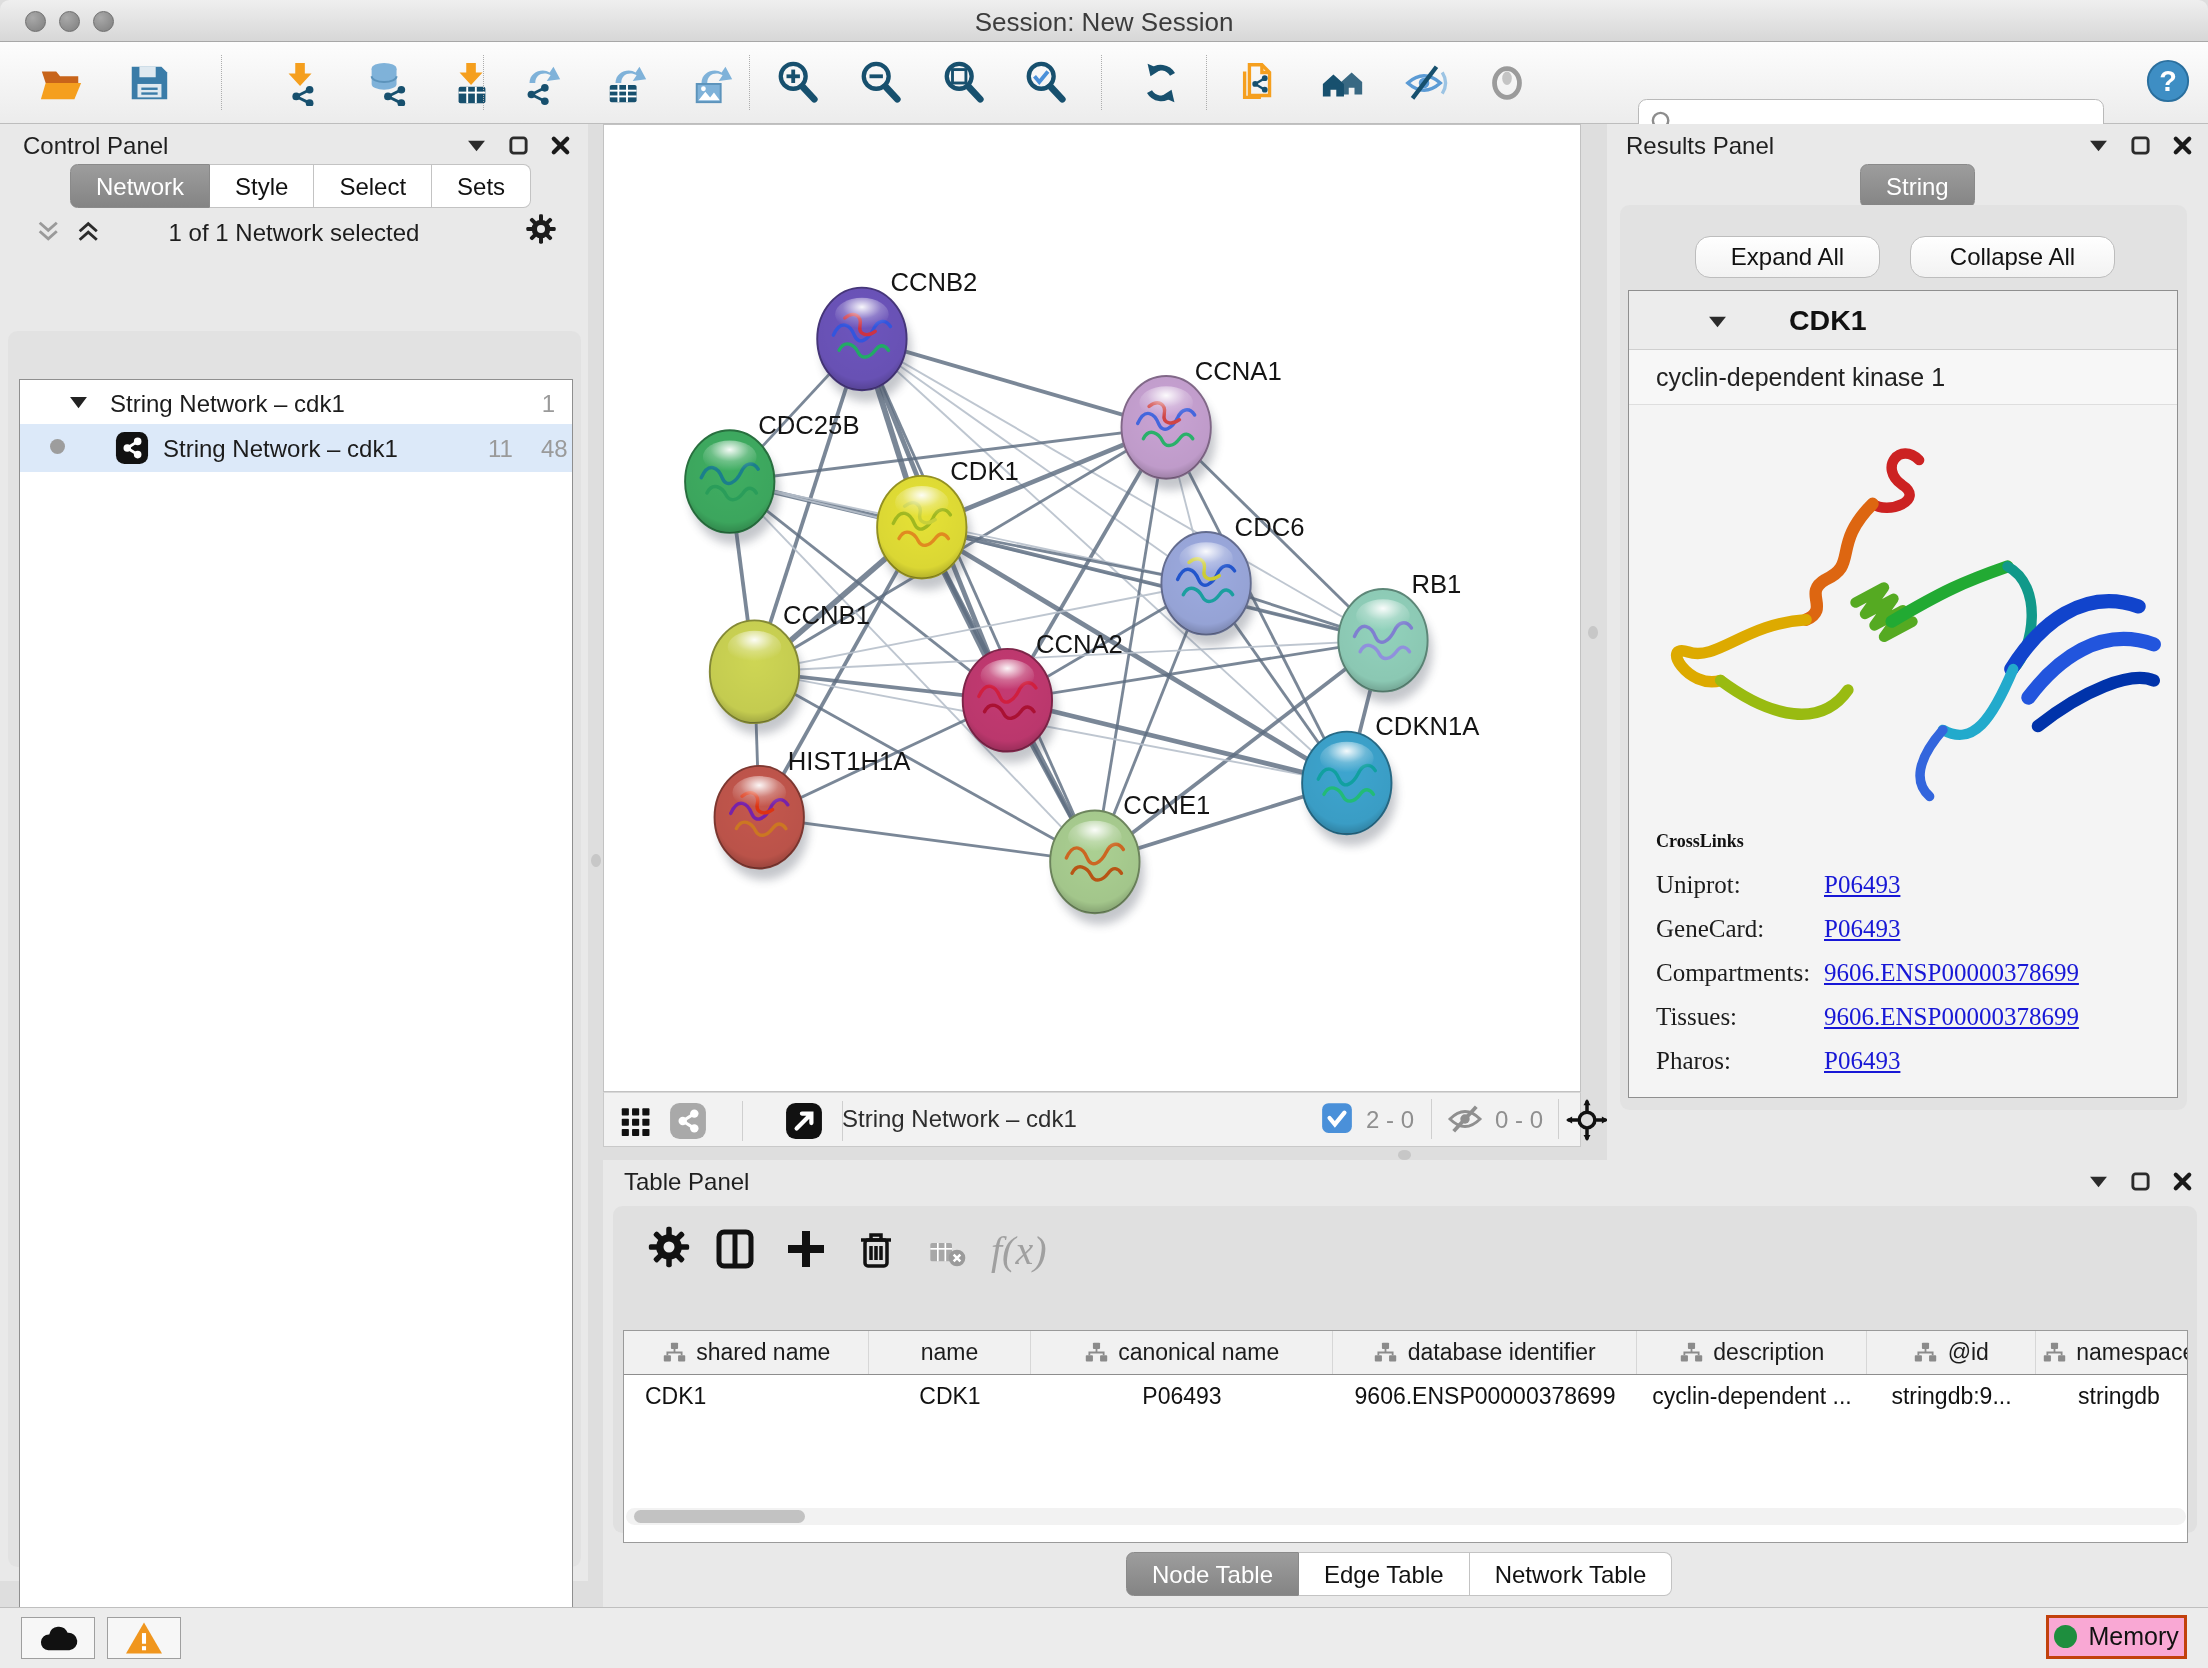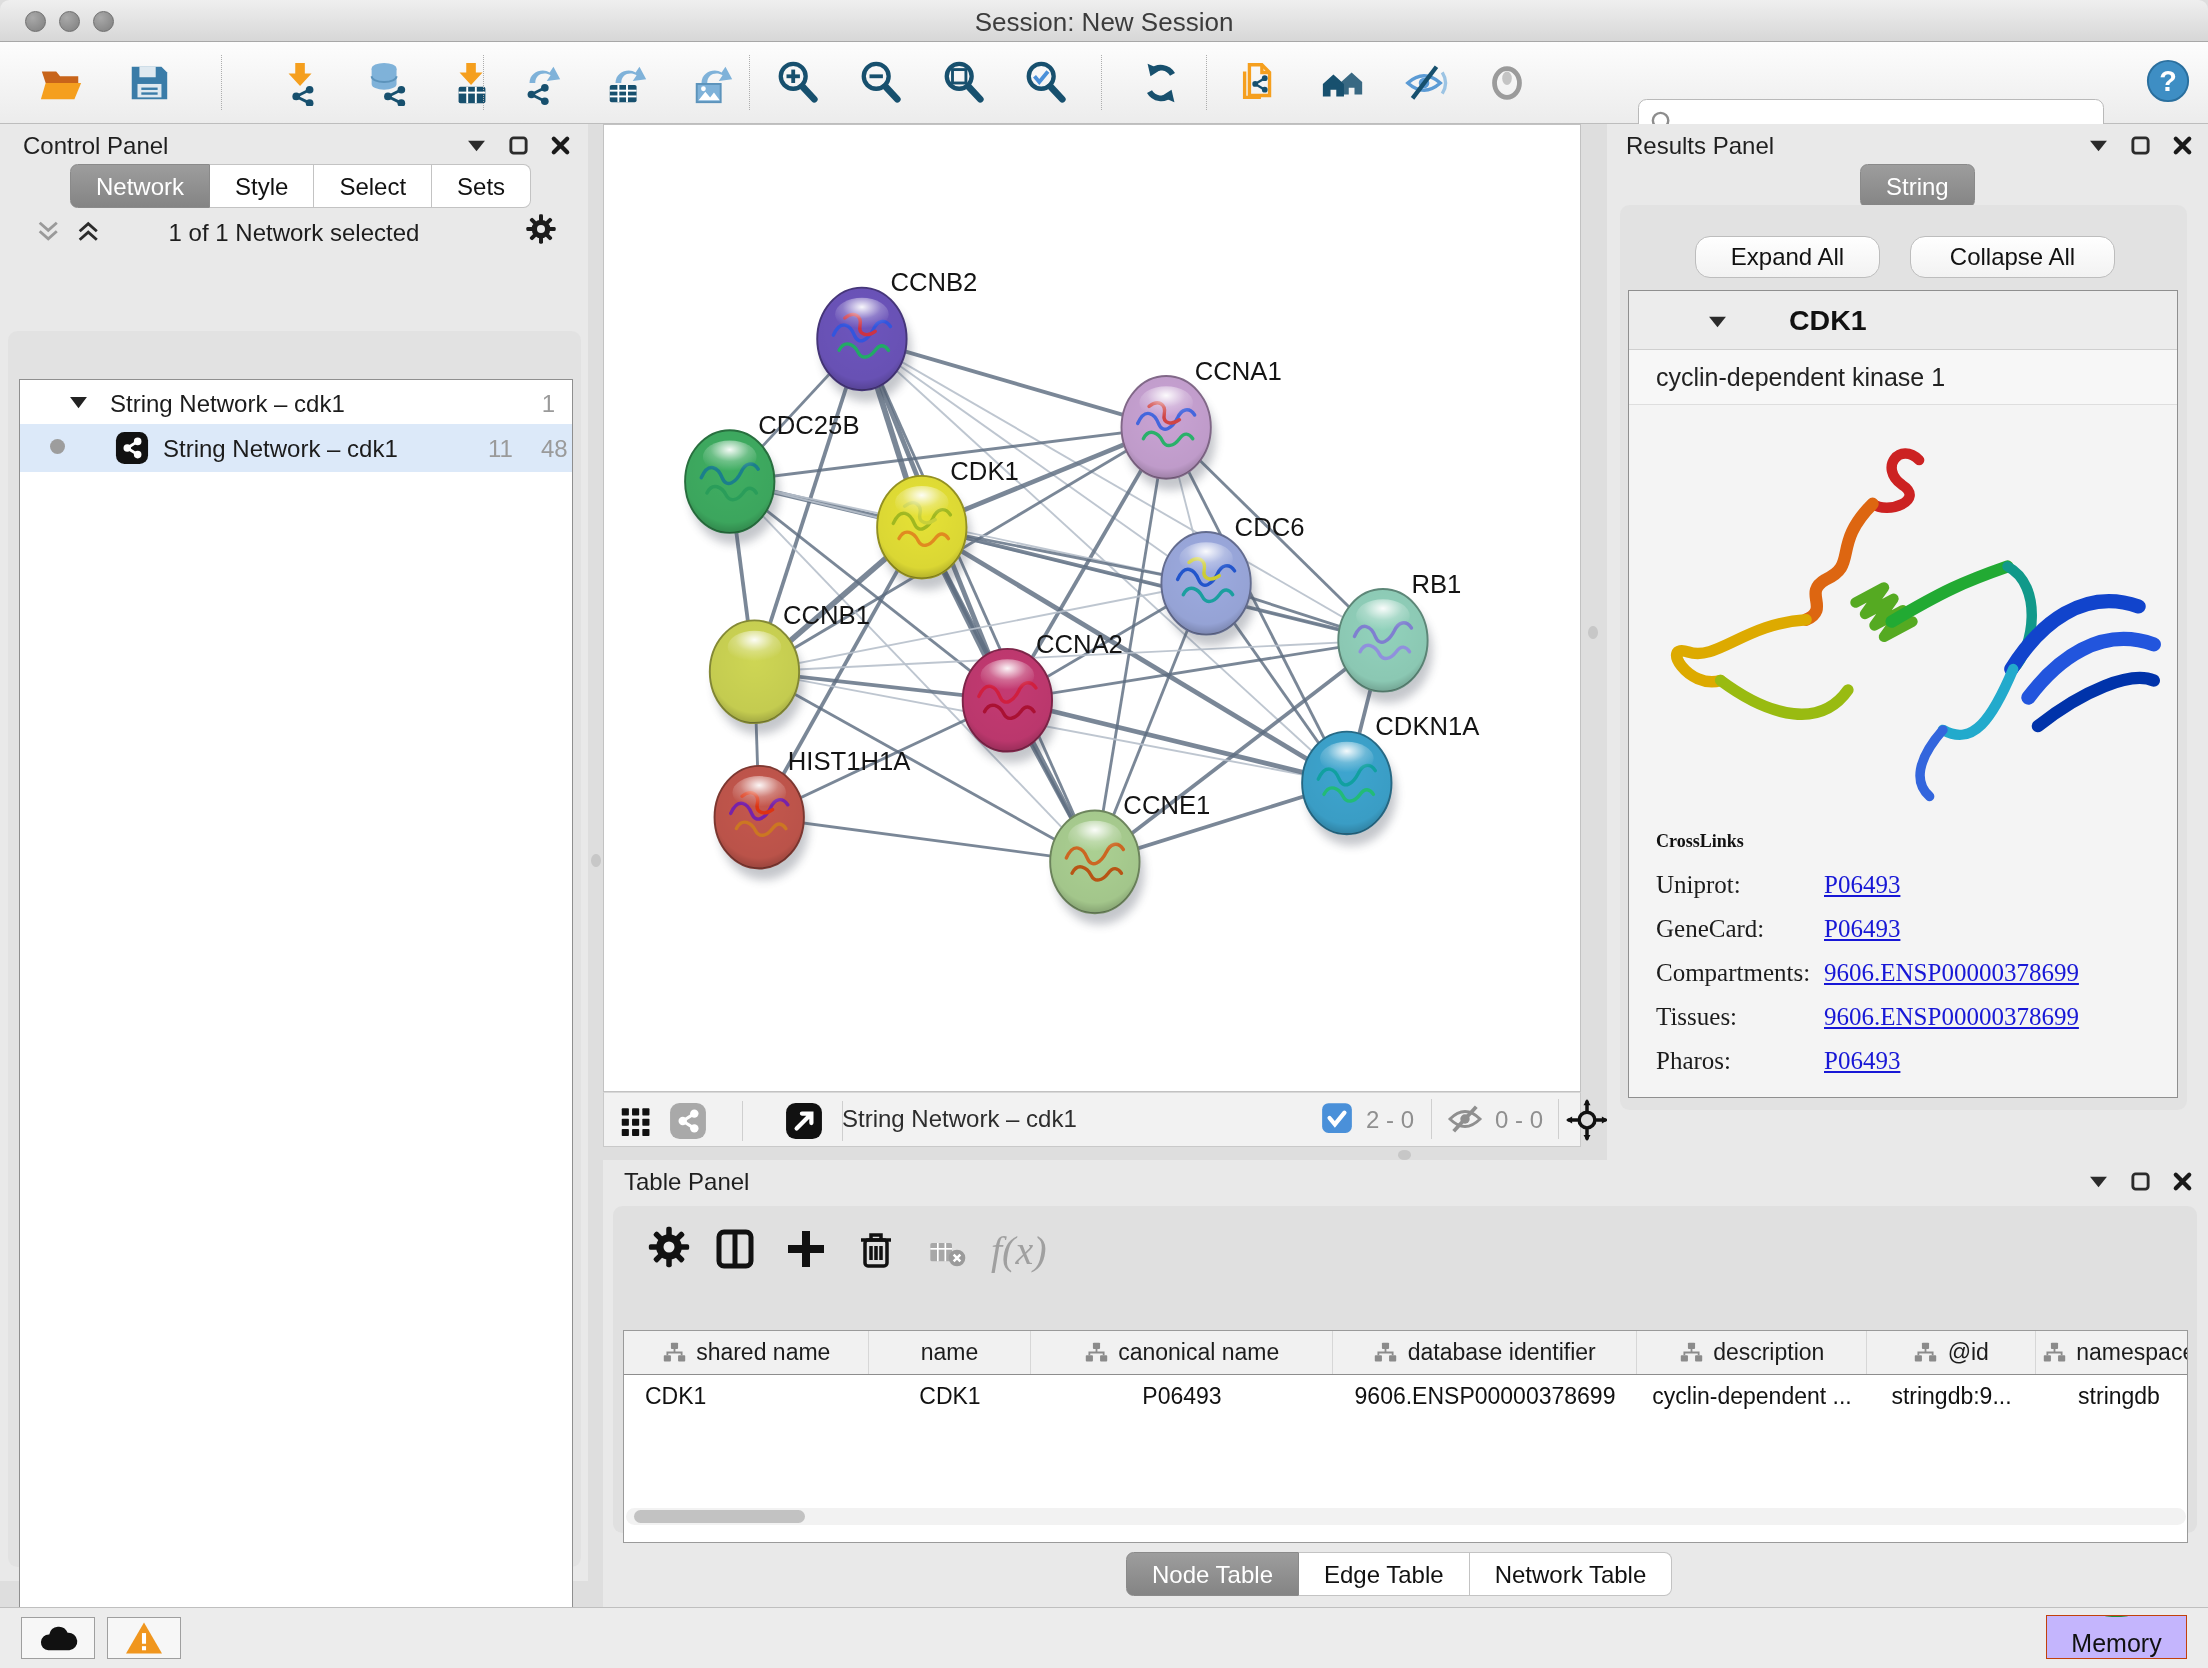--- a/index.html
+++ b/index.html
@@ -86,23 +86,23 @@
   .td:first-child { justify-content:flex-start; padding-left:21px; }
   .hscroll { position:absolute; left:626px; top:1508px; width:1560px; height:17px;
     background:#f2f2f2; border-radius:8.6px; }
   .hscroll .thumb { position:absolute; left:7.6px; top:1.9px; width:171px; height:13.3px;
     background:#c2c2c2; border-radius:6.7px; }
 
   .statusbar { left:0; top:1607px; width:2208px; height:61px; background:#ececec;
     border-top:1px solid #bfbfbf; }
   .sb-btn { position:absolute; top:8.6px; width:74px; height:42px; background:#f7f7f7;
     border:1.9px solid #9f9f9f; display:flex; align-items:center; justify-content:center; cursor:pointer; }
-  .mem-btn { position:absolute; right:21px; top:6.7px; width:141px; height:44px; background:#c4b5fd;
-    border:1px solid #c2410c; display:flex; align-items:center; justify-content:center; gap:11.4px;
-    font-size:25px; color:#111; cursor:pointer;flex-direction:column; }
+  .mem-btn { position:absolute; right:21px; top:6.7px; width:141px; height:44px; background:#f9a8d4;
+    border:3px solid #c2410c; display:flex; align-items:center; justify-content:center; gap:11.4px;
+    font-size:25px; color:#111; cursor:pointer; }
   .dot-handle { position:absolute; width:9.5px; height:13.3px; border-radius:50%; background:#c7c7c7; }
 
   svg { display:block; }
   text { font-family:"Liberation Sans", sans-serif; }
 </style>
 </head>
 <body>
 
 <div class="abs titlebar">
   <div class="traffic" style="left:25px"></div>

